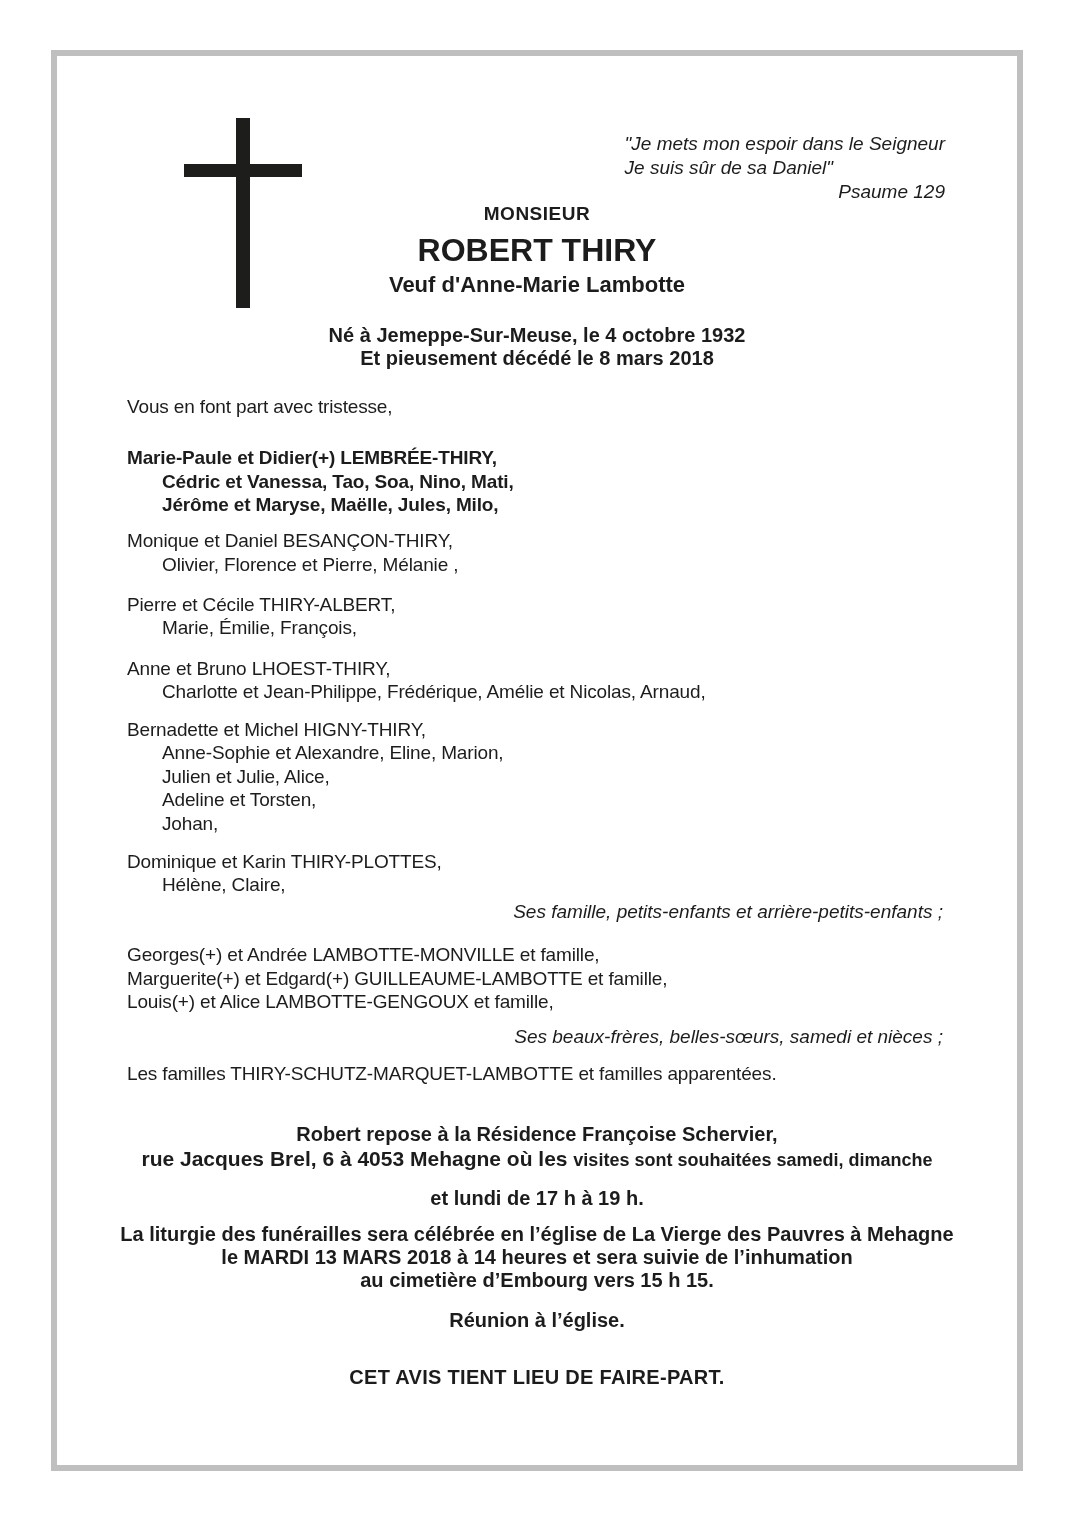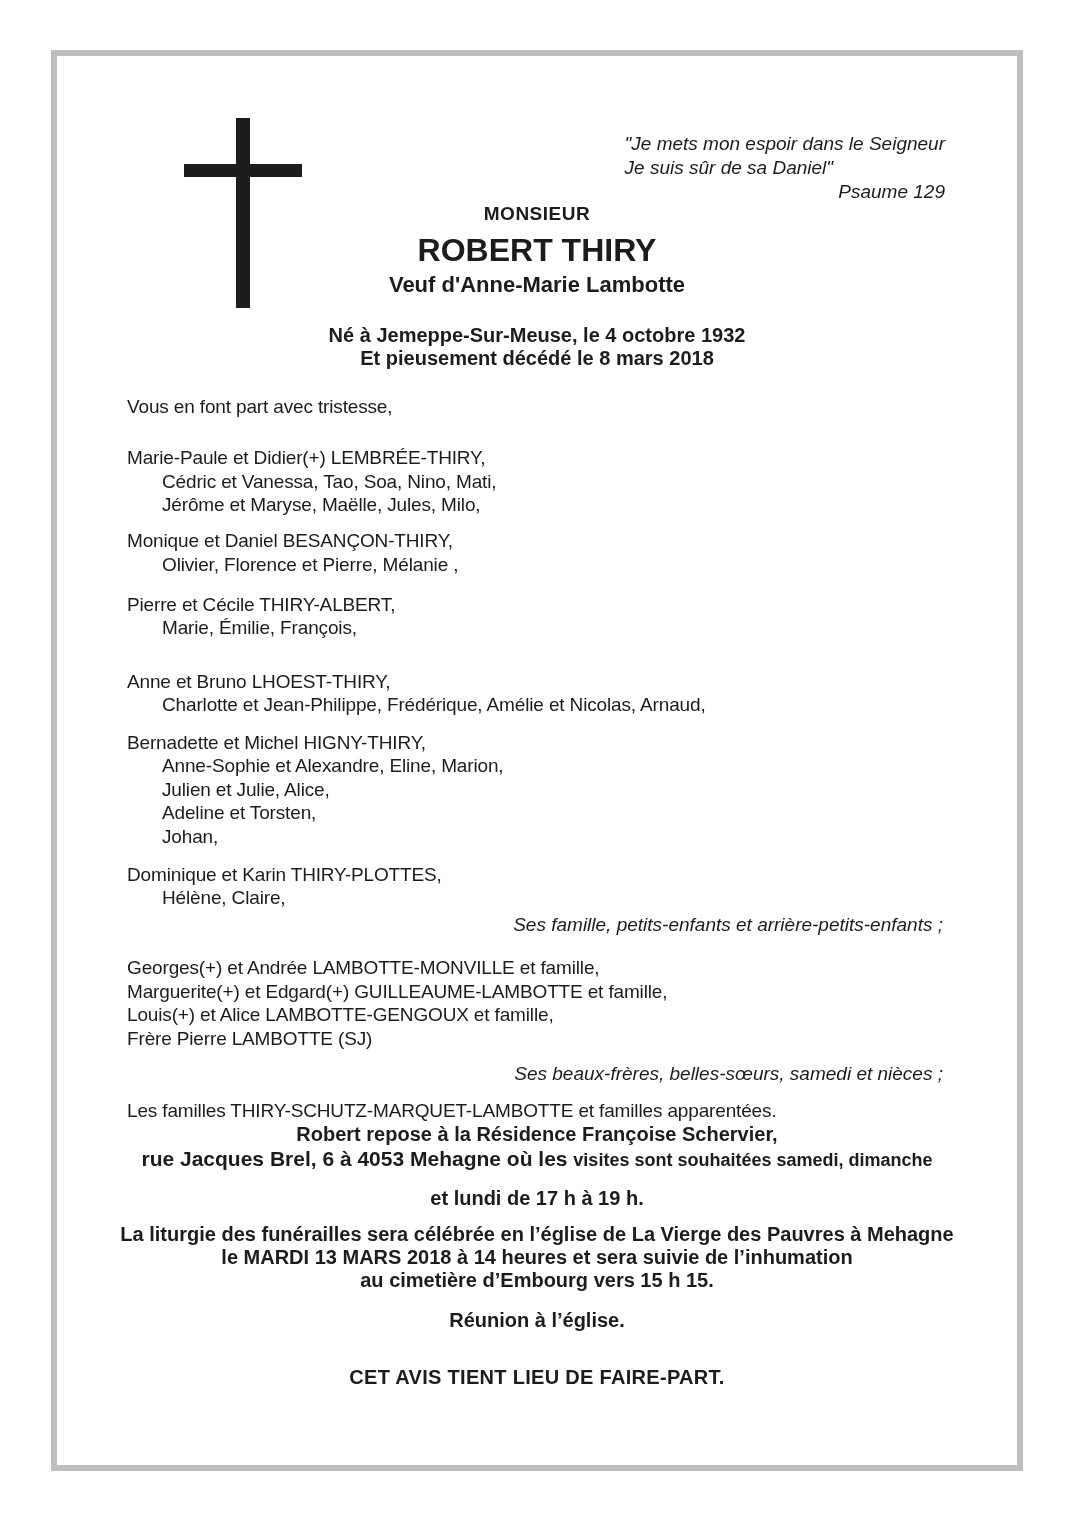--- a/index.html
+++ b/index.html
@@ -44,24 +44,24 @@
   .veuf{ top:218px; font-size:22px; font-weight:bold; line-height:22px; }
   .birth-death{ top:268px; font-size:20px; font-weight:bold; line-height:23px; }
 
   
   .body-block{
     position:absolute; left:70px; right:74px; top:339px;
     font-size:19px; line-height:23.5px; letter-spacing:-0.15px;
   }
   .body-block .line{ white-space:nowrap; }
   .body-block .child{ padding-left:35px; }
-  .group-m1{ margin-top:27.5px; }
+  .group-m1{ margin-top:27.5px;font-weight:bold; }
   .group-m2{ margin-top:12.5px; }
   .group-m3{ margin-top:16.5px; }
-  .group-m4{ margin-top:30px; }
+  .group-m4{ margin-top:17px; }
   .group-m5{ margin-top:14px; }
   .group-m6{ margin-top:14.5px; }
   .caption{
     text-align:right; font-style:italic; white-space:nowrap;
     letter-spacing:0;
   }
   .caption-children{ margin-top:3.5px; }
   .inlaws{ margin-top:19.5px; }
   .caption-inlaws{ margin-top:11.5px; }
   .families-line{ margin-top:13.5px; }
@@ -139,21 +139,20 @@
       <div class="line">Dominique et Karin THIRY-PLOTTES,</div>
       <div class="line child">Hélène, Claire,</div>
     </div>
 
     <div class="caption caption-children">Ses famille, petits-enfants et arrière-petits-enfants ;</div>
 
     <div class="inlaws">
       <div class="line">Georges(+) et Andrée LAMBOTTE-MONVILLE et famille,</div>
       <div class="line">Marguerite(+) et Edgard(+) GUILLEAUME-LAMBOTTE et famille,</div>
       <div class="line">Louis(+) et Alice LAMBOTTE-GENGOUX et famille,</div>
-      <div class="line">Frère Pierre LAMBOTTE (SJ)</div>
     </div>
 
     <div class="caption caption-inlaws">Ses beaux-frères, belles-sœurs, samedi et nièces ;</div>
 
     <div class="line families-line">Les familles THIRY-SCHUTZ-MARQUET-LAMBOTTE et familles apparentées.</div>
   </div>
 
   <div class="bline repose-1">Robert repose à la Résidence Françoise Schervier,</div>
   <div class="bline repose-2"><span>rue Jacques Brel, 6 à 4053 Mehagne où les </span><span class="small">visites sont souhaitées samedi, dimanche</span></div>
   <div class="bline repose-3">et lundi de 17 h à 19 h.</div>

